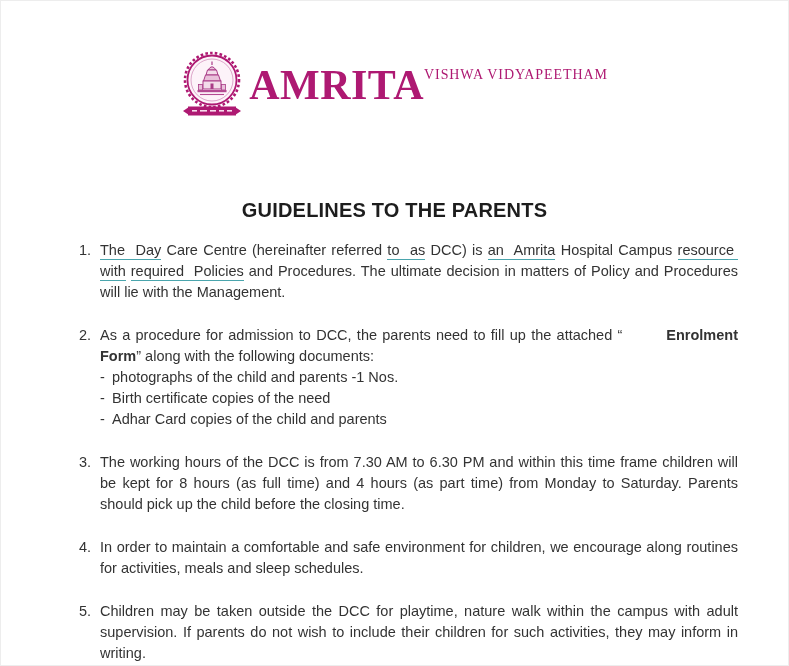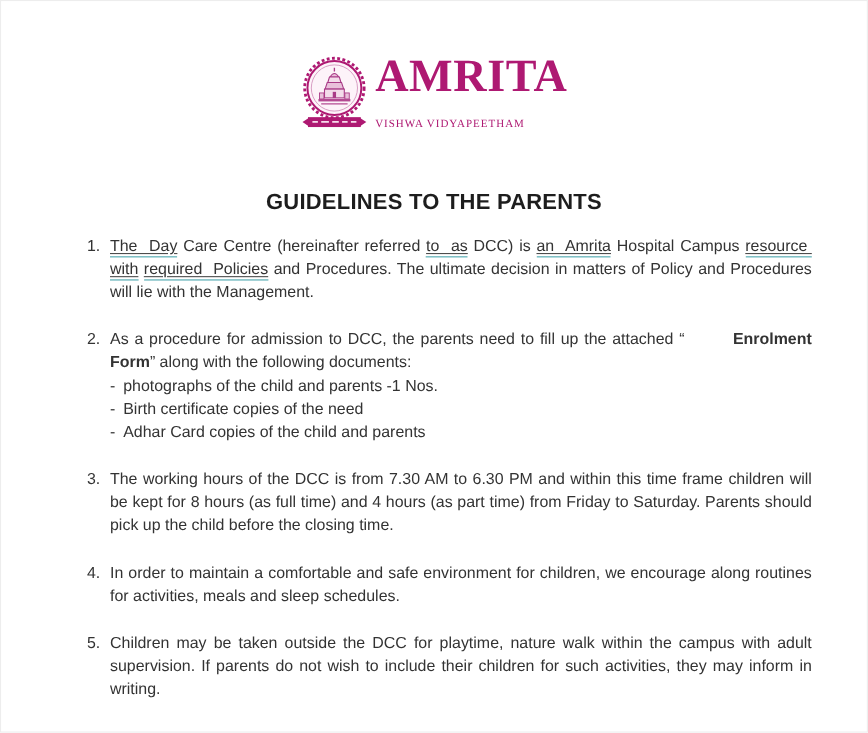--- a/index.html
+++ b/index.html
@@ -17,61 +17,60 @@
 
   
   .logo-row {
     display: flex;
     align-items: center;
     justify-content: center;
     margin-top: 50px;
     gap: 6px;
   }
   .emblem { flex: none; }
-  .brand-block { display: flex; flex-direction: column; align-items: flex-start; }
+  .brand-block { display: flex; flex-direction: row; align-items: flex-start; }
   .brand-name {
     font-family: "Liberation Serif", serif;
     font-weight: bold;
     font-size: 42px;
     line-height: 0.88;
     letter-spacing: 0.5px;
     color: var(--brand, #ae1972);
   }
   .brand-sub {
     font-family: "Liberation Serif", serif;
-    font-size: 10px;
+    font-size: 14px;
     letter-spacing: 0.9px;
-    margin-top: 19px;
+    margin-top: 0;
     color: var(--brand, #ae1972);
     white-space: nowrap;
   }
 
   
   .doc-title {
-    margin-top: 54px;
+    margin-top: 80px;
     text-align: center;
     font-size: 20px;
     font-weight: bold;
     color: #1d1d1d;
     letter-spacing: 0.2px;
   }
 
   
   .list {
     margin: 18px 50px 0 78px;
     font-size: 14.5px;
     line-height: 21px;
     color: #333333;
   }
   .item { display: flex; margin-bottom: 22px; }
   .item-number { width: 21px; flex: none; }
   .item-body { flex: 1; text-align: justify; }
   .bold { font-weight: bold; margin-left: 44px; }
   .grammar {
-    text-decoration: underline;
     text-decoration-color: #4d4d4d;
     text-underline-offset: 2px;
     border-bottom: 1px solid var(--grammar, #4aa5ad);
     padding-bottom: 1px;
   }
   .sub-line { display: flex; text-align: left; }
   .sub-marker { width: 12px; flex: none; }
 </style>
 </head>
 <body>
@@ -132,21 +131,21 @@
       </span>
       <span class="sub-line">
         <span class="sub-marker">-</span>
         <span class="sub-text">Adhar Card copies of the child and parents</span>
       </span>
     </span>
   </div>
 
   <div class="item">
     <span class="item-number">3.</span>
-    <span class="item-body">The working hours of the DCC is from 7.30 AM to 6.30 PM and within this time frame children will be kept for 8 hours (as full time) and 4 hours (as part time) from Friday to Saturday. Parents should pick up the child before the closing time.</span>
+    <span class="item-body">The working hours of the DCC is from 7.30 AM to 6.30 PM and within this time frame children will be kept for 8 hours (as full time) and 4 hours (as part time) from Monday to Saturday. Parents should pick up the child before the closing time.</span>
   </div>
 
   <div class="item">
     <span class="item-number">4.</span>
     <span class="item-body">In order to maintain a comfortable and safe environment for children, we encourage along routines for activities, meals and sleep schedules.</span>
   </div>
 
   <div class="item">
     <span class="item-number">5.</span>
     <span class="item-body">Children may be taken outside the DCC for playtime, nature walk within the campus with adult supervision. If parents do not wish to include their children for such activities, they may inform in writing.</span>

